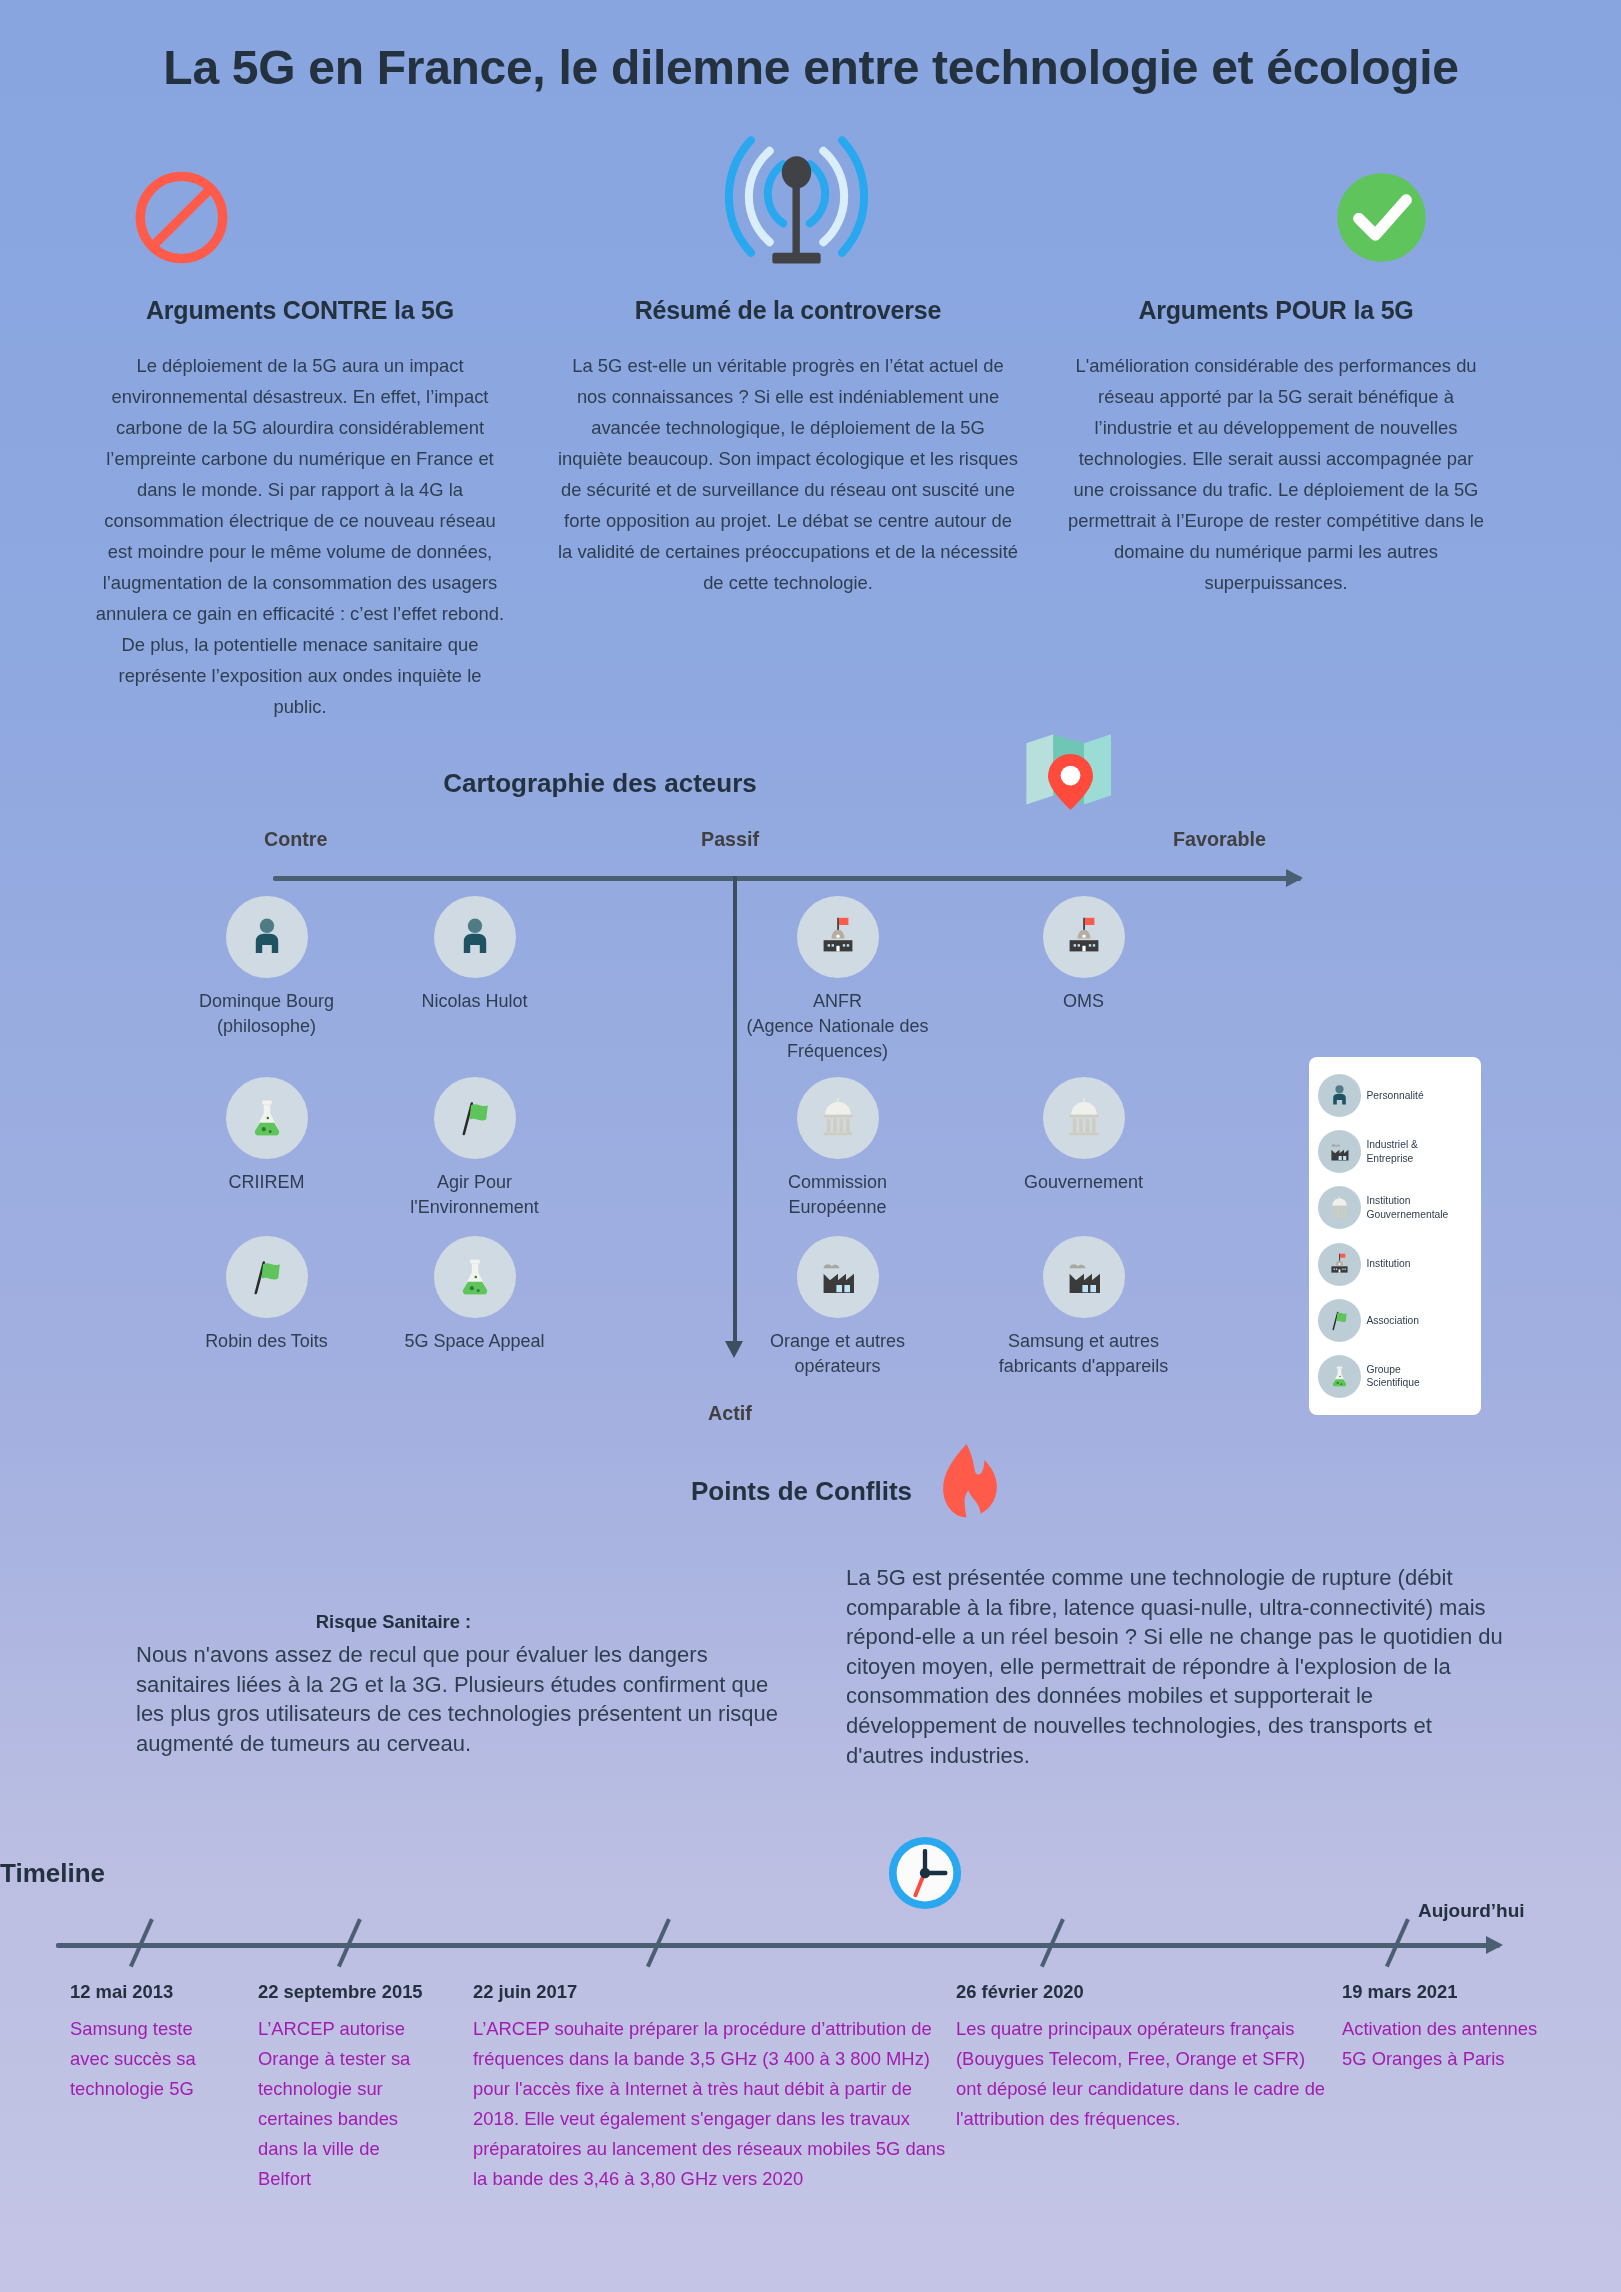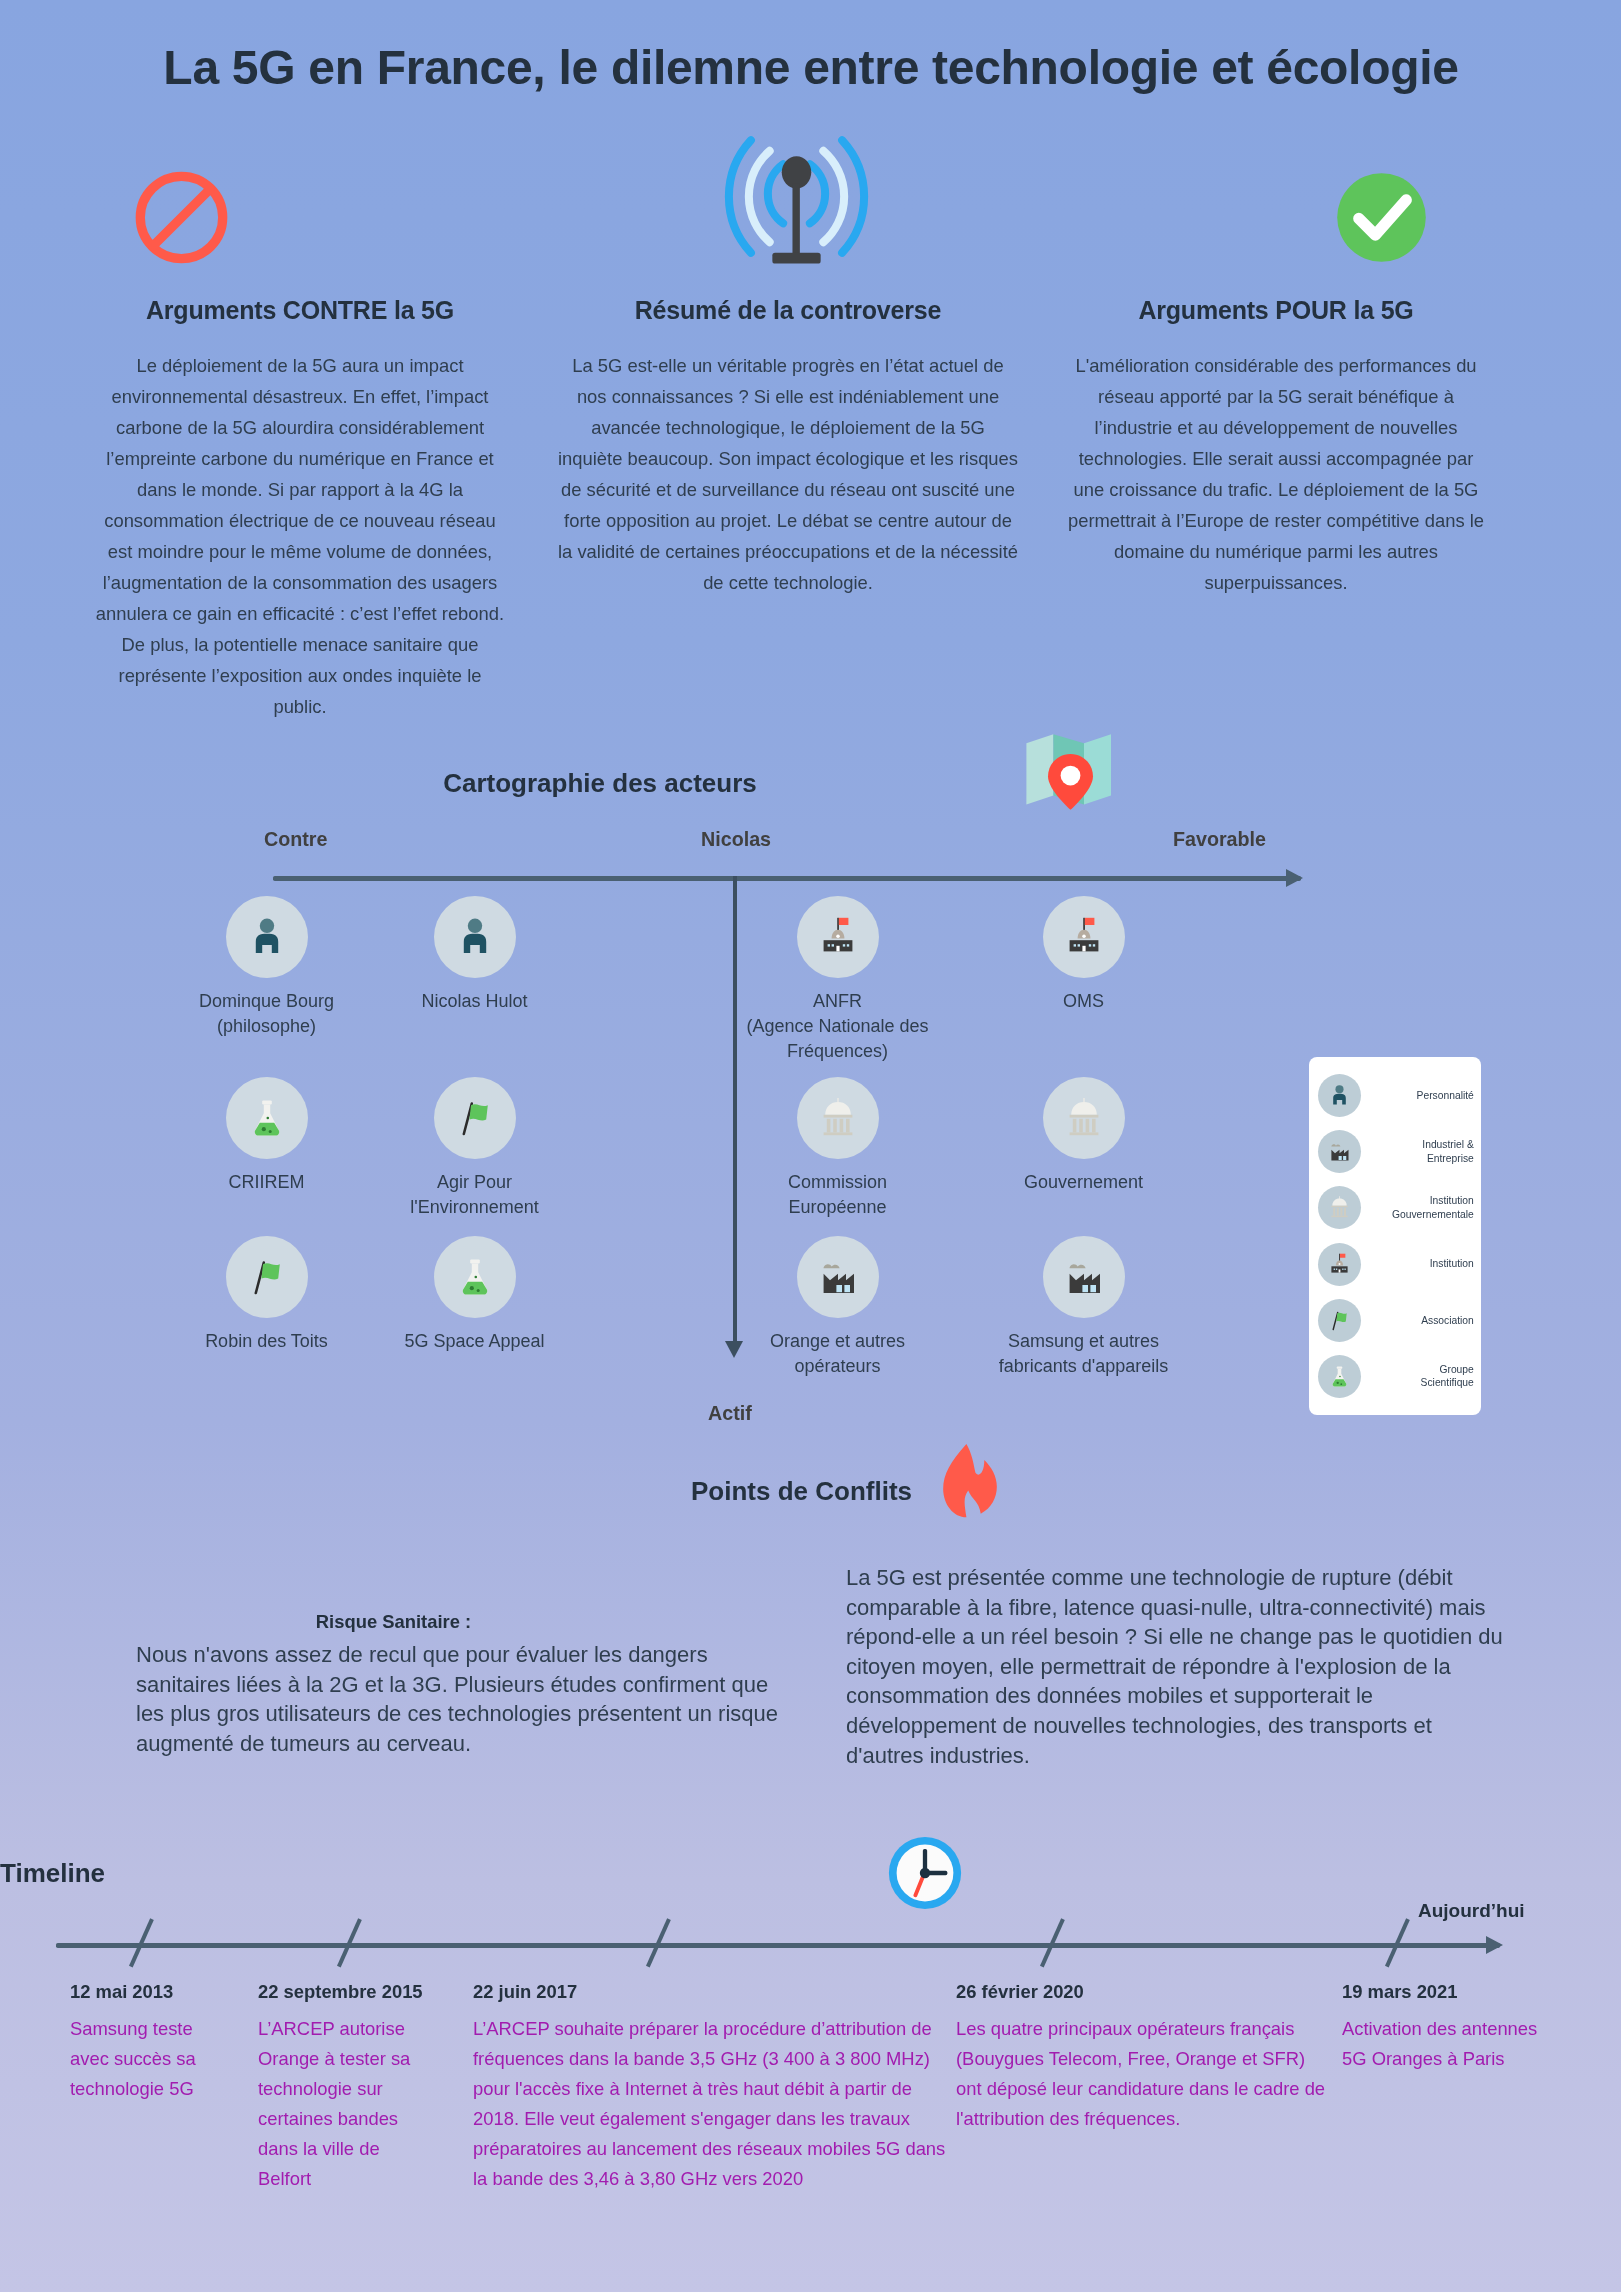--- a/index.html
+++ b/index.html
@@ -69,21 +69,21 @@
   .legend{
     position:absolute;left:1309px;top:1057px;width:172px;height:358px;
     background:#ffffff;border-radius:8px;box-sizing:border-box;
     padding:12.5px 7.2px 12.5px 9px;display:flex;flex-direction:column;justify-content:space-between;
   }
   .leg-row{display:flex;align-items:center;gap:5.4px;height:52px;}
   .leg-ico{
     width:43px;height:43px;border-radius:50%;background:#bdcdd6;
     display:flex;align-items:center;justify-content:center;flex:0 0 43px;
   }
-  .leg-txt{font-size:10.3px;line-height:13.4px;color:#2f3e4f;text-align:right;flex:1;}
+  .leg-txt{font-size:10.3px;line-height:13.4px;color:#2f3e4f;text-align:left;flex:1;}
 
   
   .pc-title{position:absolute;left:0;width:1603px;top:1476px;text-align:center;font-size:26px;font-weight:bold;color:#24313f;}
   .flame{position:absolute;left:936px;top:1442px;}
 
   .conf{position:absolute;top:1563px;}
   .conf h3{margin:0 0 7.2px 0;font-size:18.4px;font-weight:bold;color:#24313f;}
   .conf p{margin:0;font-size:22px;line-height:29.6px;color:#2f3e4f;}
   .conf-l{left:136px;width:663px;margin-top:48px;}
   .conf-l h3{text-align:center;margin-left:-148px;}
@@ -161,21 +161,21 @@
     <svg width="99" height="90" viewBox="0 0 110 100">
       <path d="M6 18 L36 8 L36 76 L6 86 Z" fill="#b7e0dc"></path>
       <path d="M36 8 L70 18 L70 86 L36 76 Z" fill="#6fc6b5"></path>
       <path d="M70 18 L100 8 L100 76 L70 86 Z" fill="#9bdcd6"></path>
       <path d="M55 30 C41 30 30 41 30 55 C30 70 55 92 55 92 C55 92 80 70 80 55 C80 41 69 30 55 30 Z" fill="#ff4a3c"></path>
       <circle cx="55" cy="54" r="11" fill="#ffffff"></circle>
     </svg>
   </div>
 
   <div class="axis-label lab-contre">Contre</div>
-  <div class="axis-label lab-passif">Nicolas</div>
+  <div class="axis-label lab-passif">Passif</div>
   <div class="axis-label lab-favorable">Favorable</div>
   <div class="axis-label lab-actif">Actif</div>
   <div class="hline"></div>
   <div class="vline"></div>
 
   <div id="actors">
       <div class="actor" style="left: 168px; top: 896px;">
         <div class="bubble">
           <svg width="48" height="48" viewBox="0 0 60 60">
             <circle cx="30" cy="16" r="9" fill="#4f7b85"></circle>

